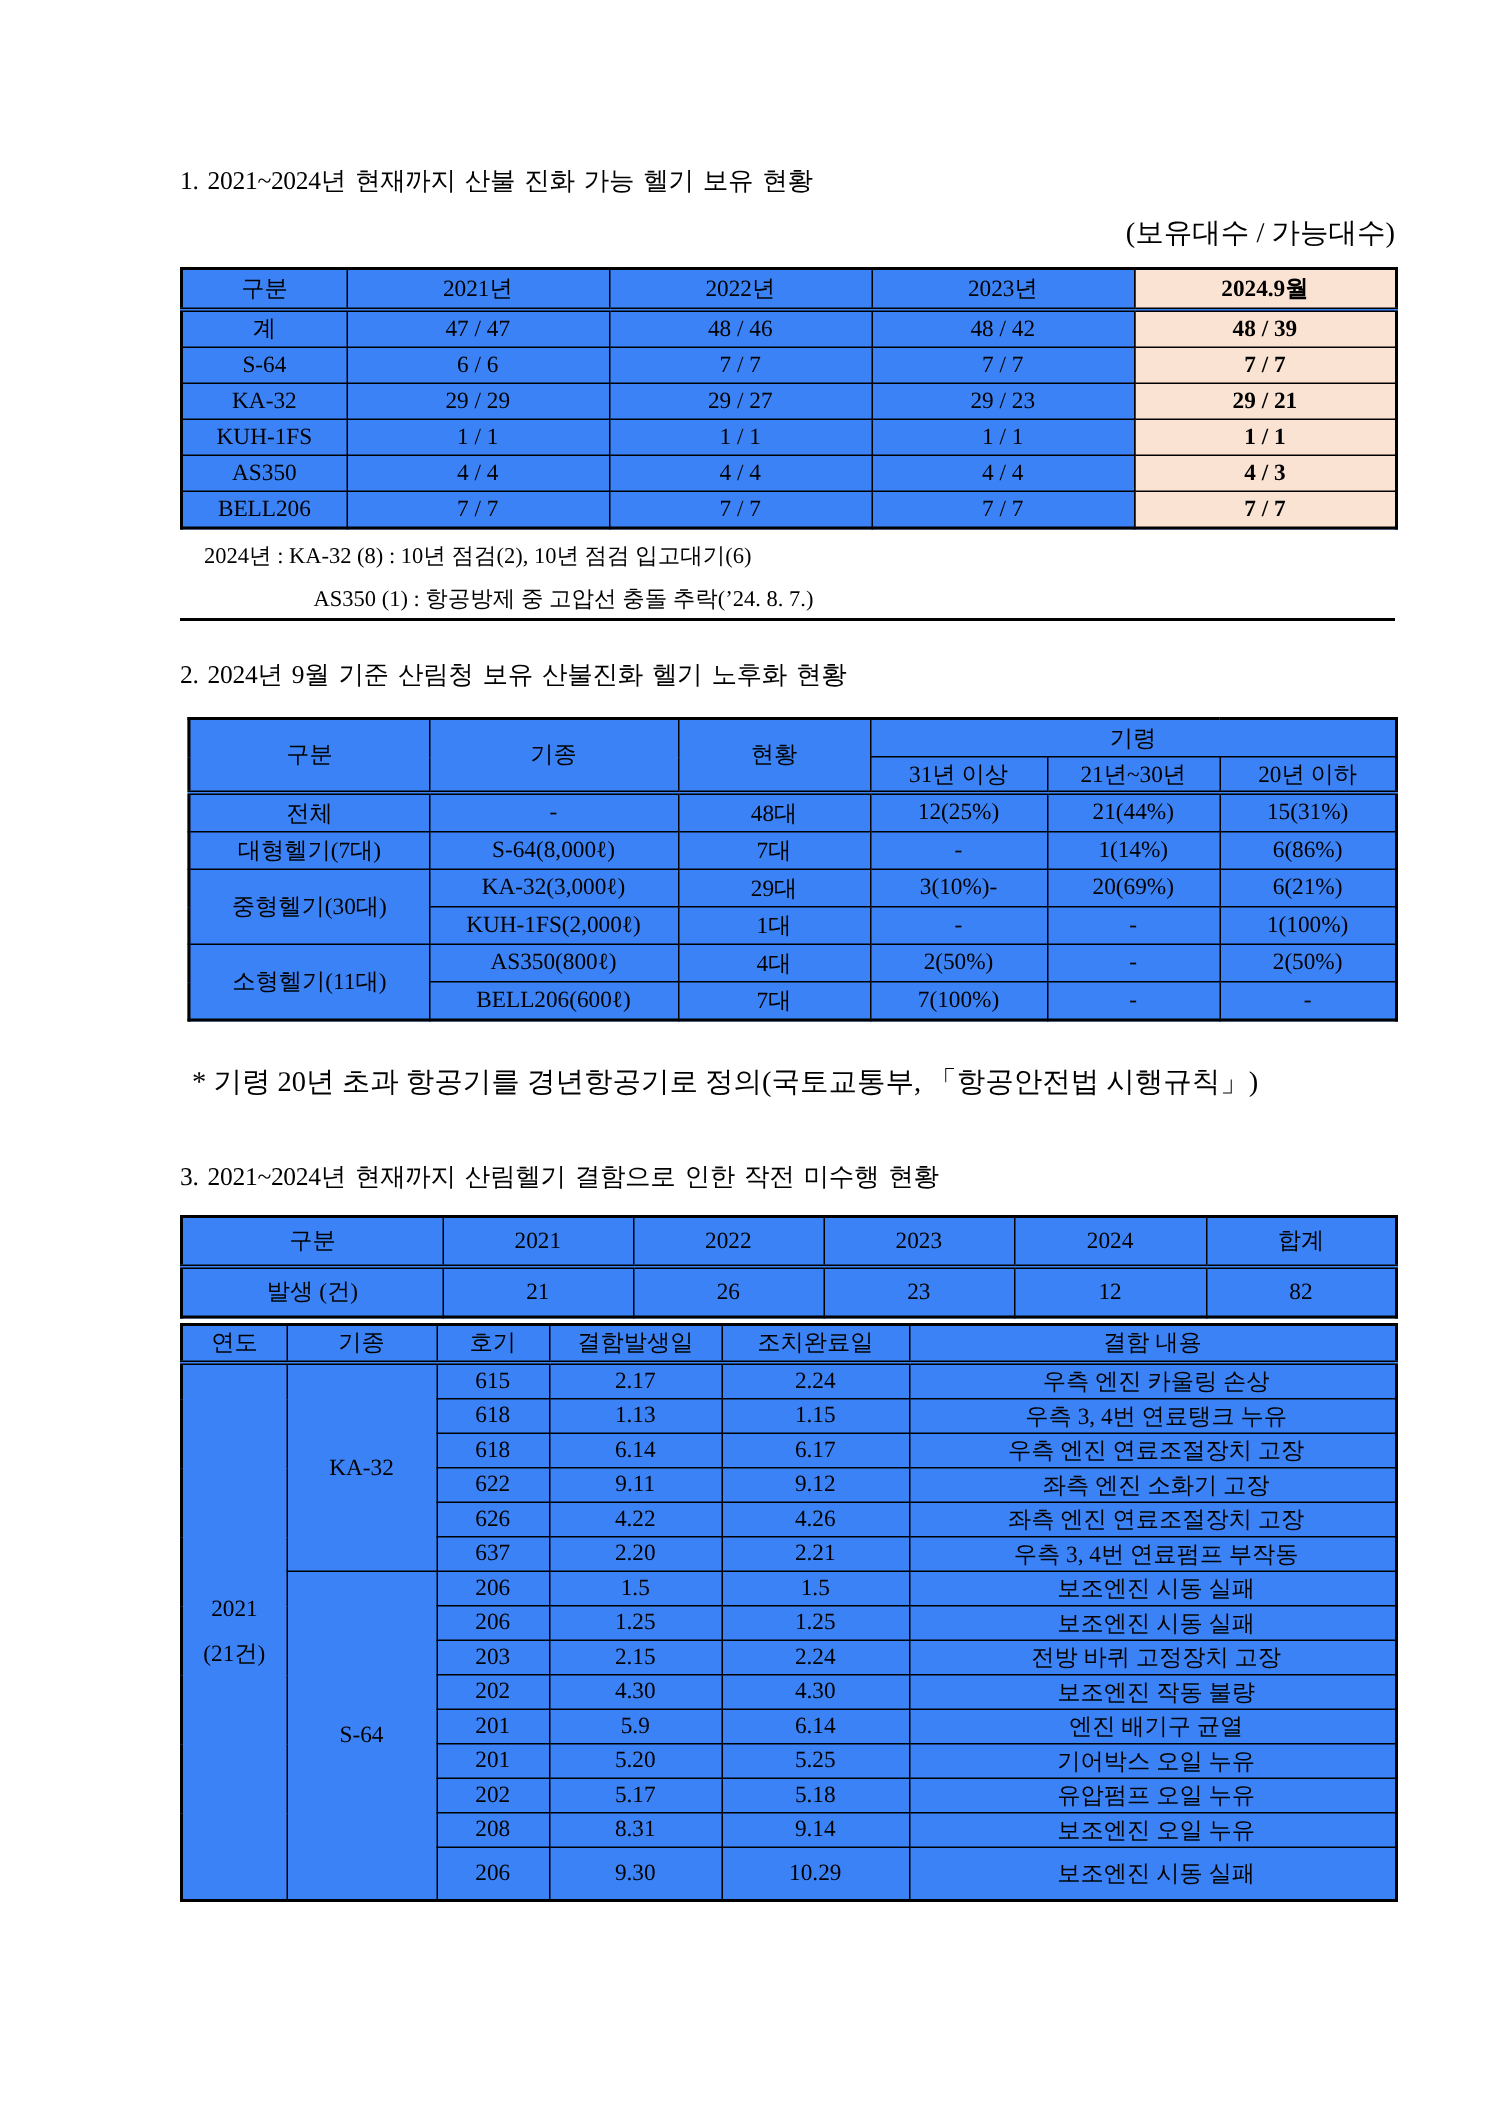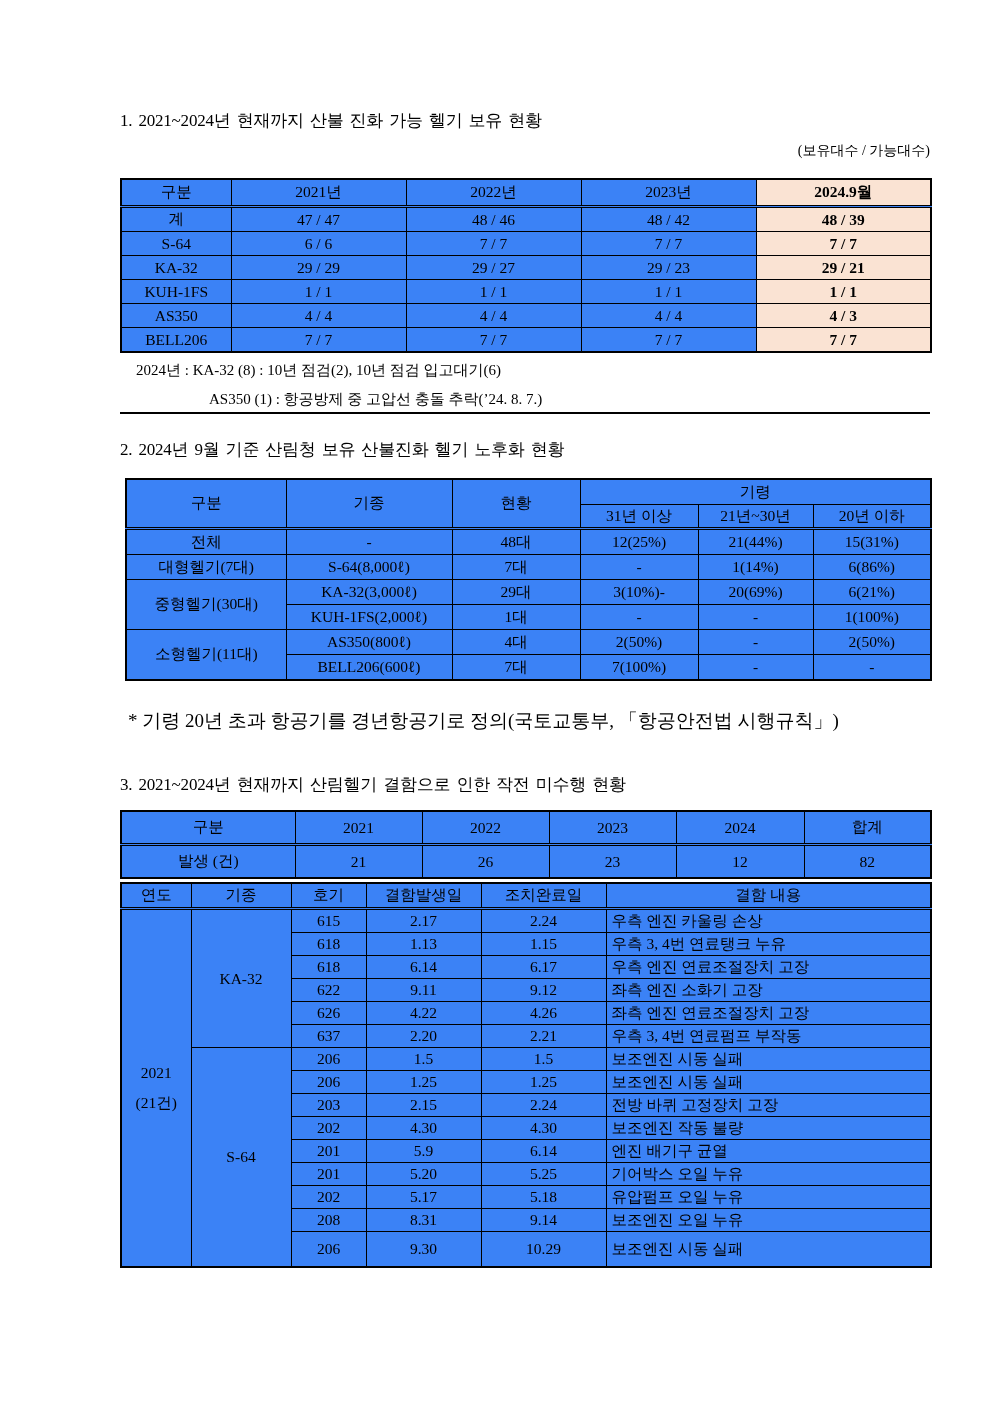--- a/index.html
+++ b/index.html
@@ -6,21 +6,21 @@
   body{
     width:992px;height:1403px;position:relative;background:#ffffff;color:#000;
     font-family:"Liberation Serif","DejaVu Serif",serif;
     -webkit-font-smoothing:antialiased;
   }
   .content{position:absolute;left:95px;top:0;width:810px;height:1403px;margin-left:25px;}
   .sec-title{position:absolute;left:0;font-size:17px;letter-spacing:-0.2px;word-spacing:2px;white-space:nowrap;}
   #sec1-title{top:109px;}
   #sec2-title{top:438px;}
   #sec3-title{top:773px;}
-  .unit-note{position:absolute;top:142px;right:0;font-size:14px;}
+  .unit-note{position:absolute;top:142px;right:0;font-size:19px;}
   .footnote{position:absolute;font-size:15px;white-space:nowrap;}
   #fn1a{top:361px;left:16px;}
   #fn1b{top:390px;left:89px;}
   #rule1{position:absolute;top:412px;left:0;width:810px;border-top:2px solid #000;height:0;}
   #fn2{top:708px;left:8px;font-size:19px;}
 
   table{border-collapse:collapse;position:absolute;table-layout:fixed;background:#3b82f6;}
   th,td{border:1px solid #000;text-align:center;vertical-align:middle;
         font-weight:normal;font-size:15.5px;padding:0;overflow:hidden;white-space:nowrap;}
   table{border:2px solid #000;}
@@ -44,21 +44,21 @@
   
   #table-summary{top:810px;left:0;width:810px;}
   #table-summary th{height:31px;}
   #table-summary td{height:31px;}
 
   
   #table-defects{top:882px;left:0;width:810px;}
   #table-defects th{height:23px;}
   #table-defects td{height:22px;}
   #table-defects tbody tr:last-child td{height:34px;}
-  #table-defects td:last-child{text-align:left;padding-left:5px;}
+  #table-defects td:last-child{text-align:center;padding-left:5px;}
   #table-defects td.multiline{white-space:normal;}
   .multiline div{line-height:30px;}
 </style>
 </head>
 <body>
 
 <div class="content">
 
   <div class="sec-title" id="sec1-title">1. 2021~2024년 현재까지 산불 진화 가능 헬기 보유 현황</div>
   <div class="unit-note">(보유대수 / 가능대수)</div>

